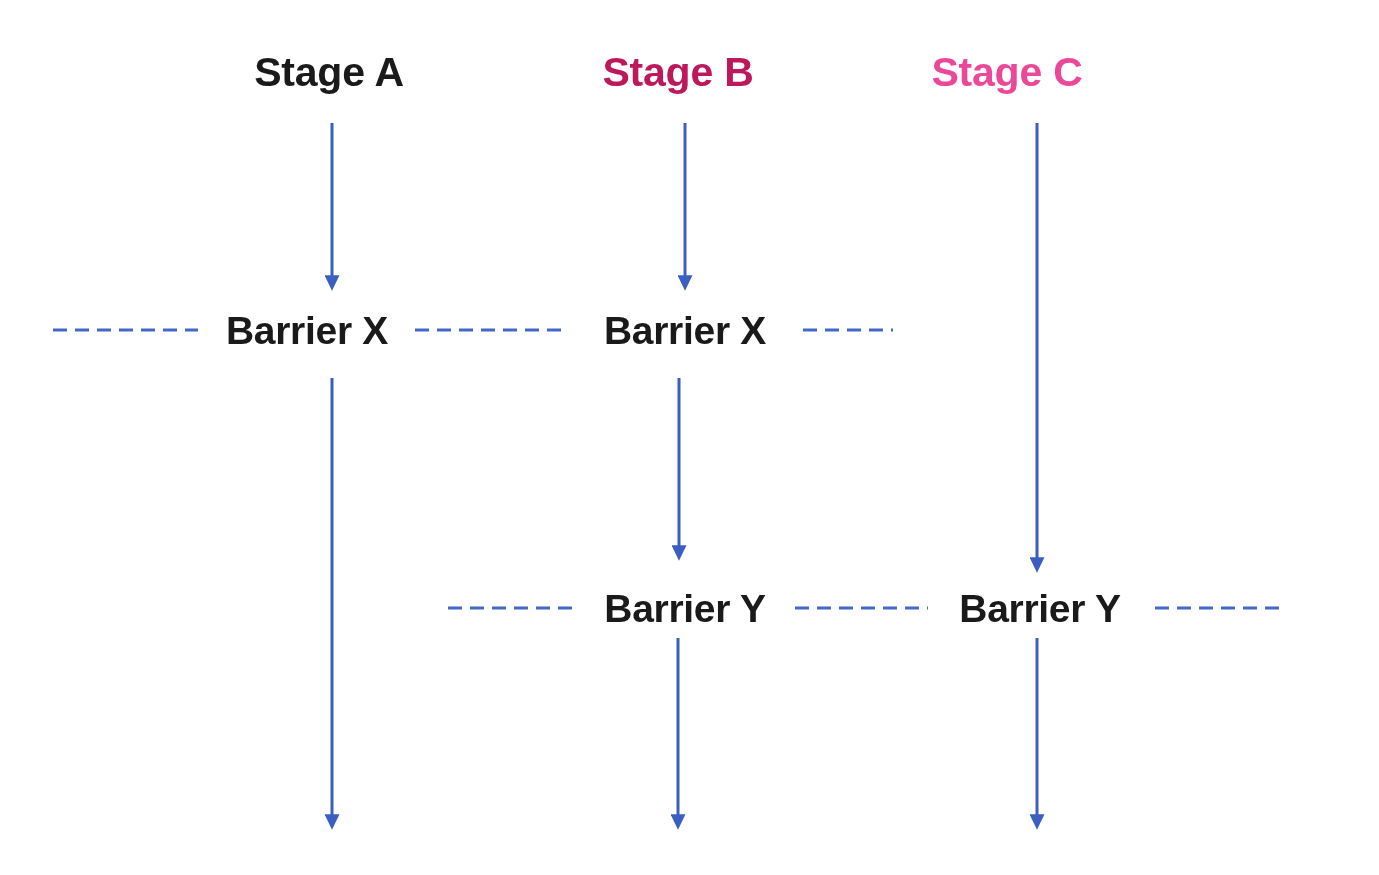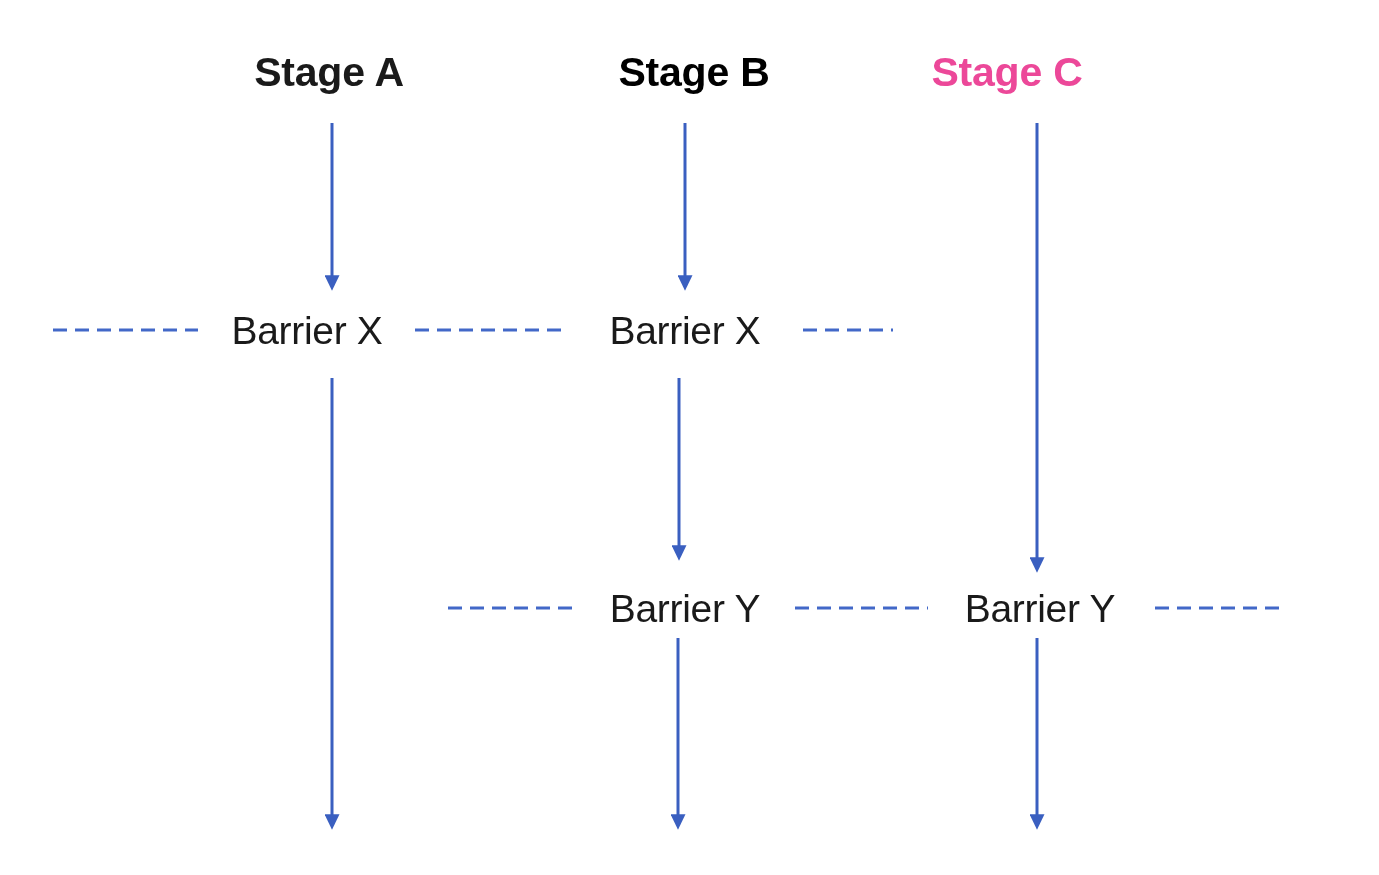--- a/index.html
+++ b/index.html
@@ -35,21 +35,21 @@
     background: #ffffff;
     padding: 0 10px;
   }
   .stage-title {
     font-size: 41px;
     font-weight: bold;
     letter-spacing: -0.2px;
   }
   .barrier-label {
     font-size: 39px;
-    font-weight: normal;
+    font-weight: bold;
     letter-spacing: -0.3px;
   }
 </style>
 </head>
 <body>
 
 <div id="diagram-canvas">
 
   <svg id="flow-svg" viewBox="0 0 1379 875" xmlns="http://www.w3.org/2000/svg">
     <defs>
@@ -71,21 +71,21 @@
         <line x1="415" y1="330" x2="562" y2="330" stroke="#4268C8" stroke-width="3.2" stroke-dasharray="14 8" stroke-linecap="butt"></line>
         <line x1="803" y1="330" x2="893" y2="330" stroke="#4268C8" stroke-width="3.2" stroke-dasharray="14 8" stroke-linecap="butt"></line>
         <line x1="448" y1="608" x2="578" y2="608" stroke="#4268C8" stroke-width="3.2" stroke-dasharray="14 8" stroke-linecap="butt"></line>
         <line x1="795" y1="608" x2="928" y2="608" stroke="#4268C8" stroke-width="3.2" stroke-dasharray="14 8" stroke-linecap="butt"></line>
         <line x1="1155" y1="608" x2="1286" y2="608" stroke="#4268C8" stroke-width="3.2" stroke-dasharray="14 8" stroke-linecap="butt"></line>
       </g>
   </svg>
 
   <div id="label-layer">
       <div class="node-label stage-title" style="left: 329px; top: 72px; color: rgb(26, 26, 26);">Stage A</div>
-      <div class="node-label stage-title" style="left: 694px; top: 72px; color: #000000;">Stage B</div>
+      <div class="node-label stage-title" style="left: 678px; top: 72px; color: #be185d;">Stage B</div>
       <div class="node-label stage-title" style="left: 1007px; top: 72px; color: #ec4899;">Stage C</div>
       <div class="node-label barrier-label" style="left: 307px; top: 330px; color: rgb(26, 26, 26);">Barrier X</div>
       <div class="node-label barrier-label" style="left: 685px; top: 330px; color: rgb(26, 26, 26);">Barrier X</div>
       <div class="node-label barrier-label" style="left: 685px; top: 608px; color: rgb(26, 26, 26);">Barrier Y</div>
       <div class="node-label barrier-label" style="left: 1040px; top: 608px; color: rgb(26, 26, 26);">Barrier Y</div>
     </div>
 
 </div>
 
 </body></html>

